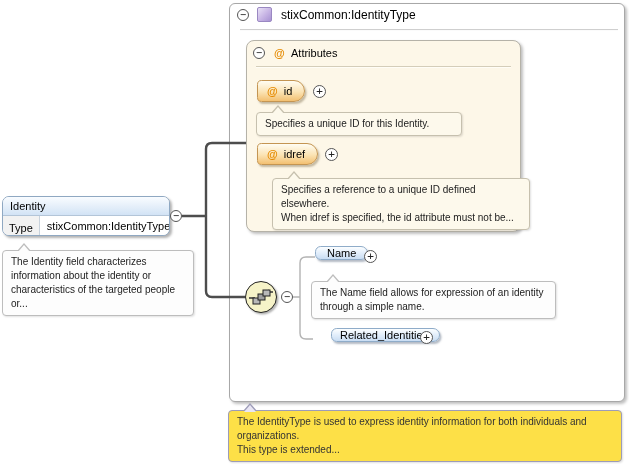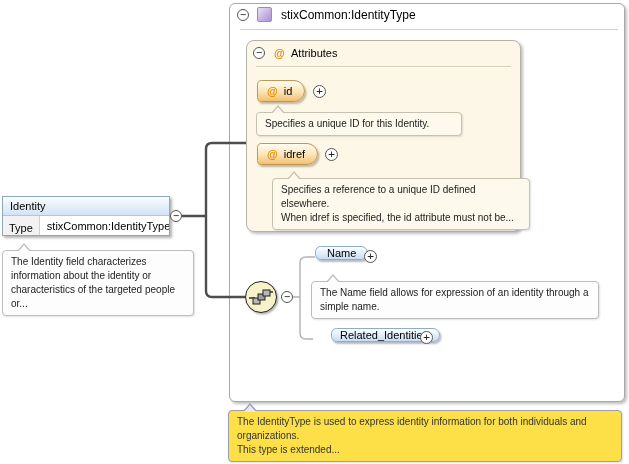--- a/index.html
+++ b/index.html
@@ -54,21 +54,21 @@
   
   .elem-box {
     height:14px; display:flex; align-items:center; padding:0 11px;
     background:linear-gradient(#fcfeff 0%,#e2eefb 50%,#c9ddf3 100%);
     border:1px solid #8facc9; border-radius:9px 11px 11px 9px;
     box-shadow:1.5px 2px 2px rgba(40,60,90,0.35); cursor:pointer;
   }
 
   
   .identity-box {
-    border:1px solid #8fa8c2; border-radius:0; overflow:hidden; background:#fff;
+    border:1px solid #8fa8c2; border-radius:7px; overflow:hidden; background:#fff;
     box-shadow:2px 2px 2.5px rgba(0,0,0,0.3); cursor:pointer;
   }
   .identity-box .row1 {
     height:19px; display:flex; align-items:center; padding:0 7px;
     background:linear-gradient(#f9fcff 0%,#e2edf9 60%,#d2e3f5 100%);
     border-bottom:1px solid #b3c5d8;
   }
   .identity-box .row2 { height:19px; display:flex; }
   .identity-box .cell-label {
     width:38px; display:flex; align-items:center; padding:12px 6px;
@@ -157,21 +157,21 @@
       <rect x="11" y="11" width="7" height="6" fill="#9f9f9f" stroke="#222" stroke-width="1"></rect>
       <rect x="16" y="7" width="7" height="6" fill="#b8b8b8" stroke="#222" stroke-width="1"></rect>
     </svg>
   </div>
   <div class="abs toggle small" style="left:281px; top:291px;">−</div>
 
   <div class="abs elem-box" style="left:315px; top:246px;">
     <span>Name</span>
   </div>
   <div class="abs toggle" style="left:364px; top:250px;">+</div>
-  <div class="tip" style="left:311px; top:281px; width:288px;">
+  <div class="tip" style="left:311px; top:281px; width:245px;">
     <span>The Name field allows for expression of an identity through a simple name.</span>
   </div>
 
   <div class="abs elem-box" style="left:331px; top:328px;padding-left:8px;">
     <span>Related_Identities</span>
   </div>
   <div class="abs toggle" style="left:420px; top:331px;">+</div>
 
   <div class="abs identity-box" style="left:2px; top:196px; width:168px;">
     <div class="row1">

